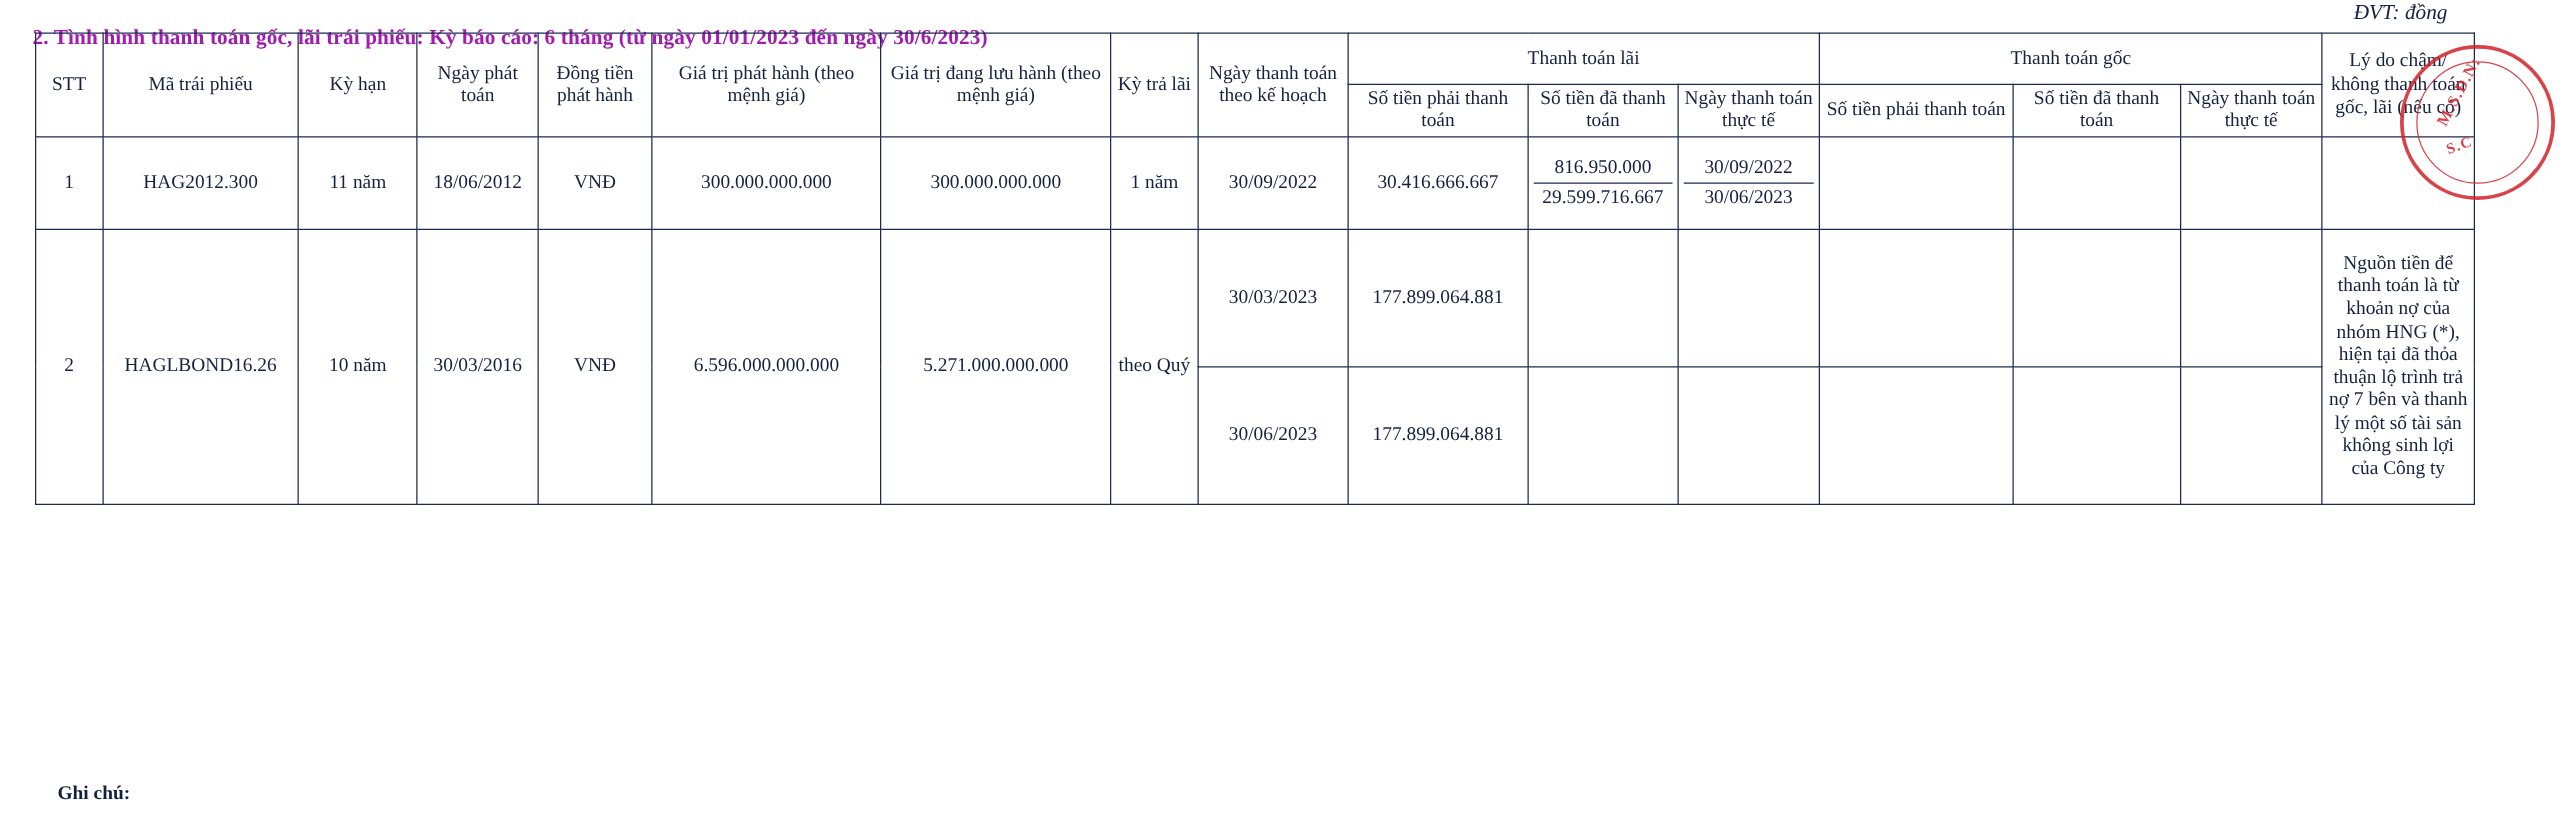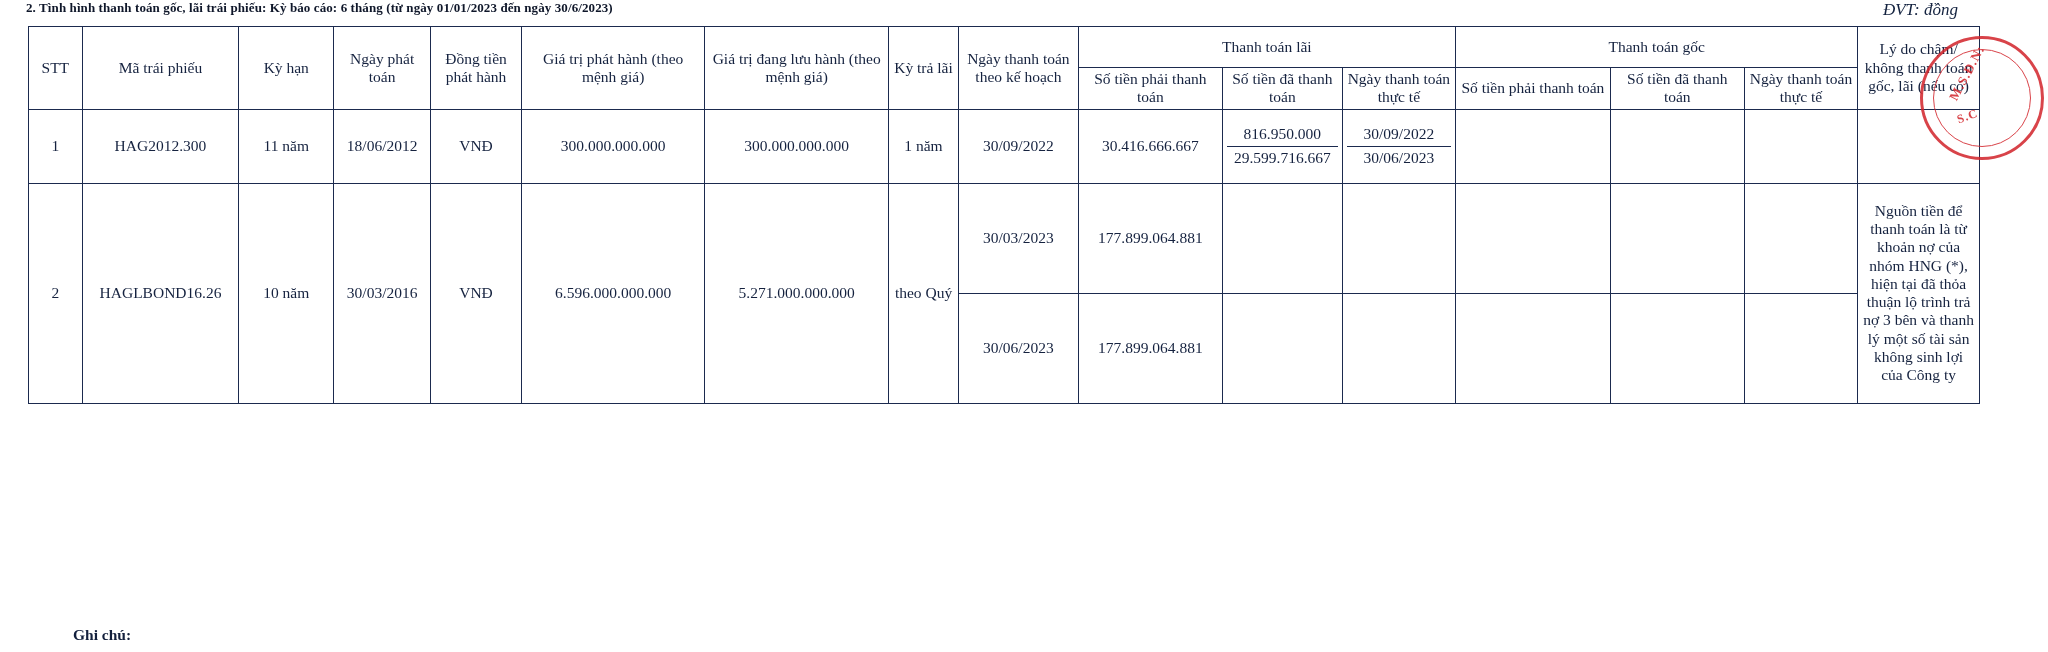--- a/index.html
+++ b/index.html
@@ -24,25 +24,26 @@
     position: absolute;
     top: 0px;
     left: 26px;
     right: 20px;
     height: 26px;
     display: flex;
     align-items: flex-start;
     justify-content: space-between;
   }
   .doc-title {
-    font-size: 13px;
+    font-size: 17px;
     font-weight: bold;
     letter-spacing: 0.1px;
     white-space: nowrap;
-    color: #0f172a;
+    color: #a21caf;
+    margin-top: 20px;
   }
   .unit-label {
     font-size: 17px;
     font-style: italic;
     color: #13223f;
     margin-right: 70px;
     white-space: nowrap;
   }
   .table-wrap {
     position: absolute;
@@ -97,21 +98,21 @@
   }
   .note {
     position: absolute;
     left: 46px;
     bottom: 6px;
     font-size: 15.5px;
     font-weight: bold;
     line-height: 1.35;
     color: #13203d;
   }
-  .note div { white-space: nowrap; margin-left: 27px; }
+  .note div { white-space: nowrap; }
   .stamp {
     position: absolute;
     right: 4px;
     top: 36px;
     width: 118px;
     height: 118px;
     border: 3px solid #d2232a;
     border-radius: 50%;
     opacity: 0.85;
     overflow: hidden;
@@ -259,21 +260,21 @@
           <td rowspan="2" class="cell-num">6.596.000.000.000</td>
           <td rowspan="2" class="cell-num">5.271.000.000.000</td>
           <td rowspan="2">theo Quý</td>
           <td>30/03/2023</td>
           <td class="cell-num">177.899.064.881</td>
           <td></td>
           <td></td>
           <td></td>
           <td></td>
           <td></td>
-          <td rowspan="2" class="reason-text">Nguồn tiền để thanh toán là từ khoản nợ của nhóm HNG (*), hiện tại đã thỏa thuận lộ trình trả nợ 3 bên và thanh lý một số tài sản không sinh lợi của Công ty</td>
+          <td rowspan="2" class="reason-text">Nguồn tiền để thanh toán là từ khoản nợ của nhóm HNG (*), hiện tại đã thỏa thuận lộ trình trả nợ 7 bên và thanh lý một số tài sản không sinh lợi của Công ty</td>
         </tr>
 
         <tr style="height:110px">
           <td>30/06/2023</td>
           <td class="cell-num">177.899.064.881</td>
           <td></td>
           <td></td>
           <td></td>
           <td></td>
           <td></td>

